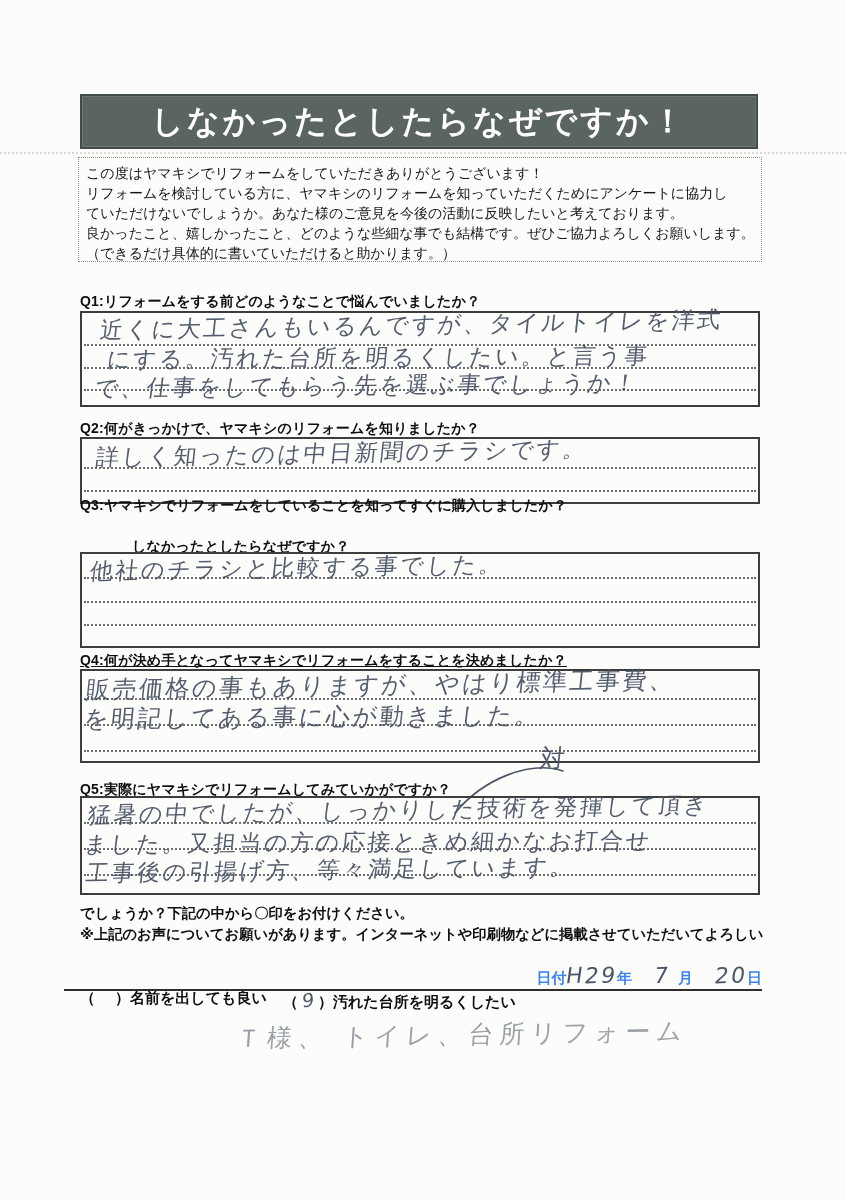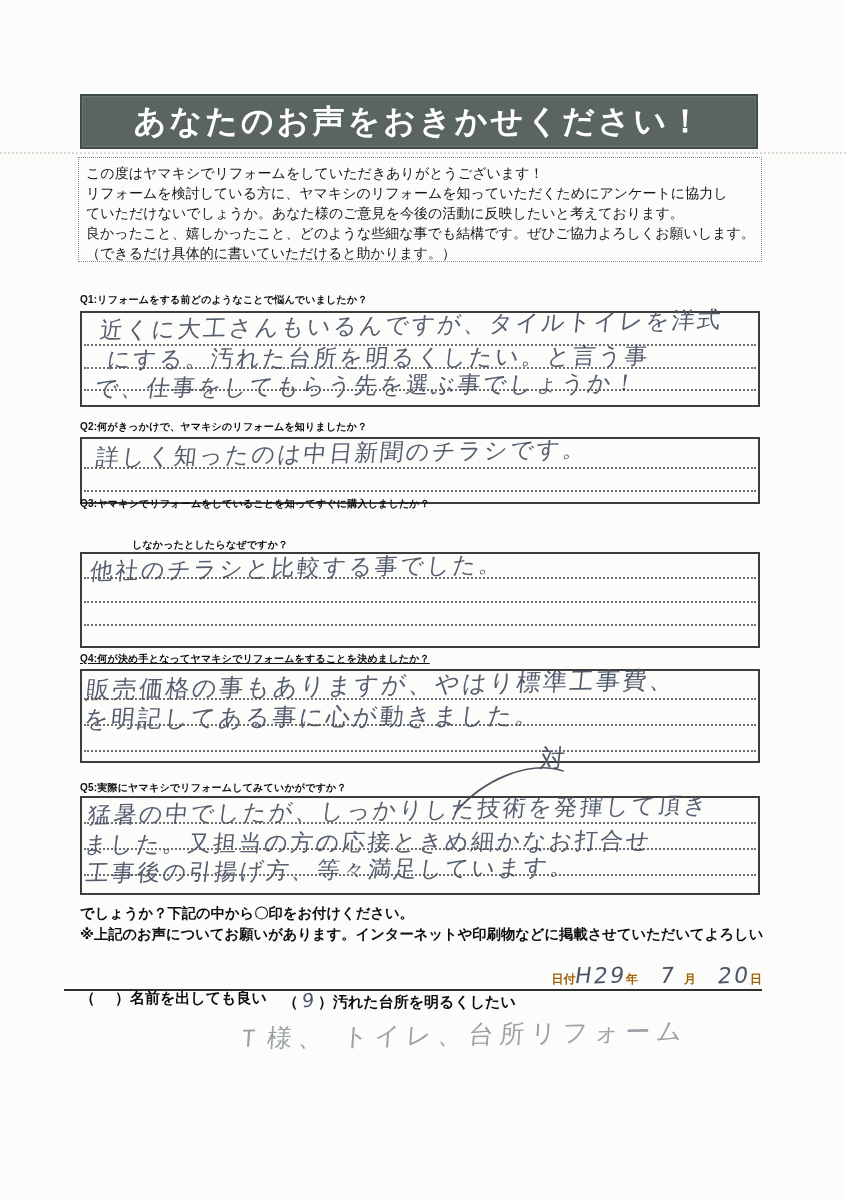--- a/index.html
+++ b/index.html
@@ -20,21 +20,21 @@
   .artifact{ position:absolute; left:0; top:152px; width:846px; height:0; border-top:2px dotted #d9d9d3; }
   
   .intro{
     position:absolute; left:78px; top:157px; width:668px; height:92px;
     border:1px dotted #8f8f8f; padding:5px 7px 6px;
     color:#161616; font-size:14px; line-height:20px;
   }
   .intro div{ white-space:nowrap; }
   
   .q-label{
-    position:absolute; left:80px; font-size:10px; font-weight:bold;
+    position:absolute; left:80px; font-size:14px; font-weight:bold;
     color:#0e0e0e; white-space:nowrap; letter-spacing:0.2px;
   }
   .q-box{
     position:absolute; left:80px; width:676px;
     border:2px solid #3d3d3d; background:transparent;
   }
   .rule{ position:absolute; left:2px; right:2px; height:0; border-top:2px dotted #6e6e6e; }
   
   .hw{
     position:absolute; font-family:"DejaVu Sans","Liberation Sans",sans-serif;
@@ -61,40 +61,40 @@
     color:#4b5566; font-size:19px; transform:skewX(-8deg) rotate(-6deg);
   }
   .dateline{
     position:absolute; left:64px; top:956px; width:698px; height:33px;
     border-bottom:2px solid #2e2e2e;
   }
   .date-content{
     position:absolute; right:0; bottom:1px;
     display:flex; align-items:baseline;
   }
-  .date-print{ font-size:12px; font-weight:bold; color:#a16207; }
+  .date-print{ font-size:15px; font-weight:bold; color:#3b82f6; }
   .date-hw{
     font-family:"DejaVu Sans",sans-serif; color:#4b5566; font-size:22px;
     transform:skewX(-10deg) rotate(-2deg); display:inline-block; letter-spacing:2px;
   }
   .gap-s{ width:8px; } .gap-m{ width:22px; }
   .bottom-note{
     position:absolute; left:236px; top:1022px;
     font-family:"DejaVu Sans",sans-serif; font-size:25px; color:#9aa1a7;
     letter-spacing:6px; white-space:nowrap;
     transform:rotate(-1deg) skewX(-5deg); transform-origin:left center;
   }
 </style>
 </head>
 <body>
 
 <div class="page">
 
   <div class="band">
-    <span class="band-title">あなたのお声をおきかせください！</span>
+    <span class="band-title">しなかったとしたらなぜですか！</span>
   </div>
   <div class="artifact"></div>
 
   <div class="intro">
     <div>この度はヤマキシでリフォームをしていただきありがとうございます！</div>
     <div>リフォームを検討している方に、ヤマキシのリフォームを知っていただくためにアンケートに協力し</div>
     <div>ていただけないでしょうか。あなた様のご意見を今後の活動に反映したいと考えております。</div>
     <div>良かったこと、嬉しかったこと、どのような些細な事でも結構です。ぜひご協力よろしくお願いします。</div>
     <div>（できるだけ具体的に書いていただけると助かります。）</div>
   </div>

